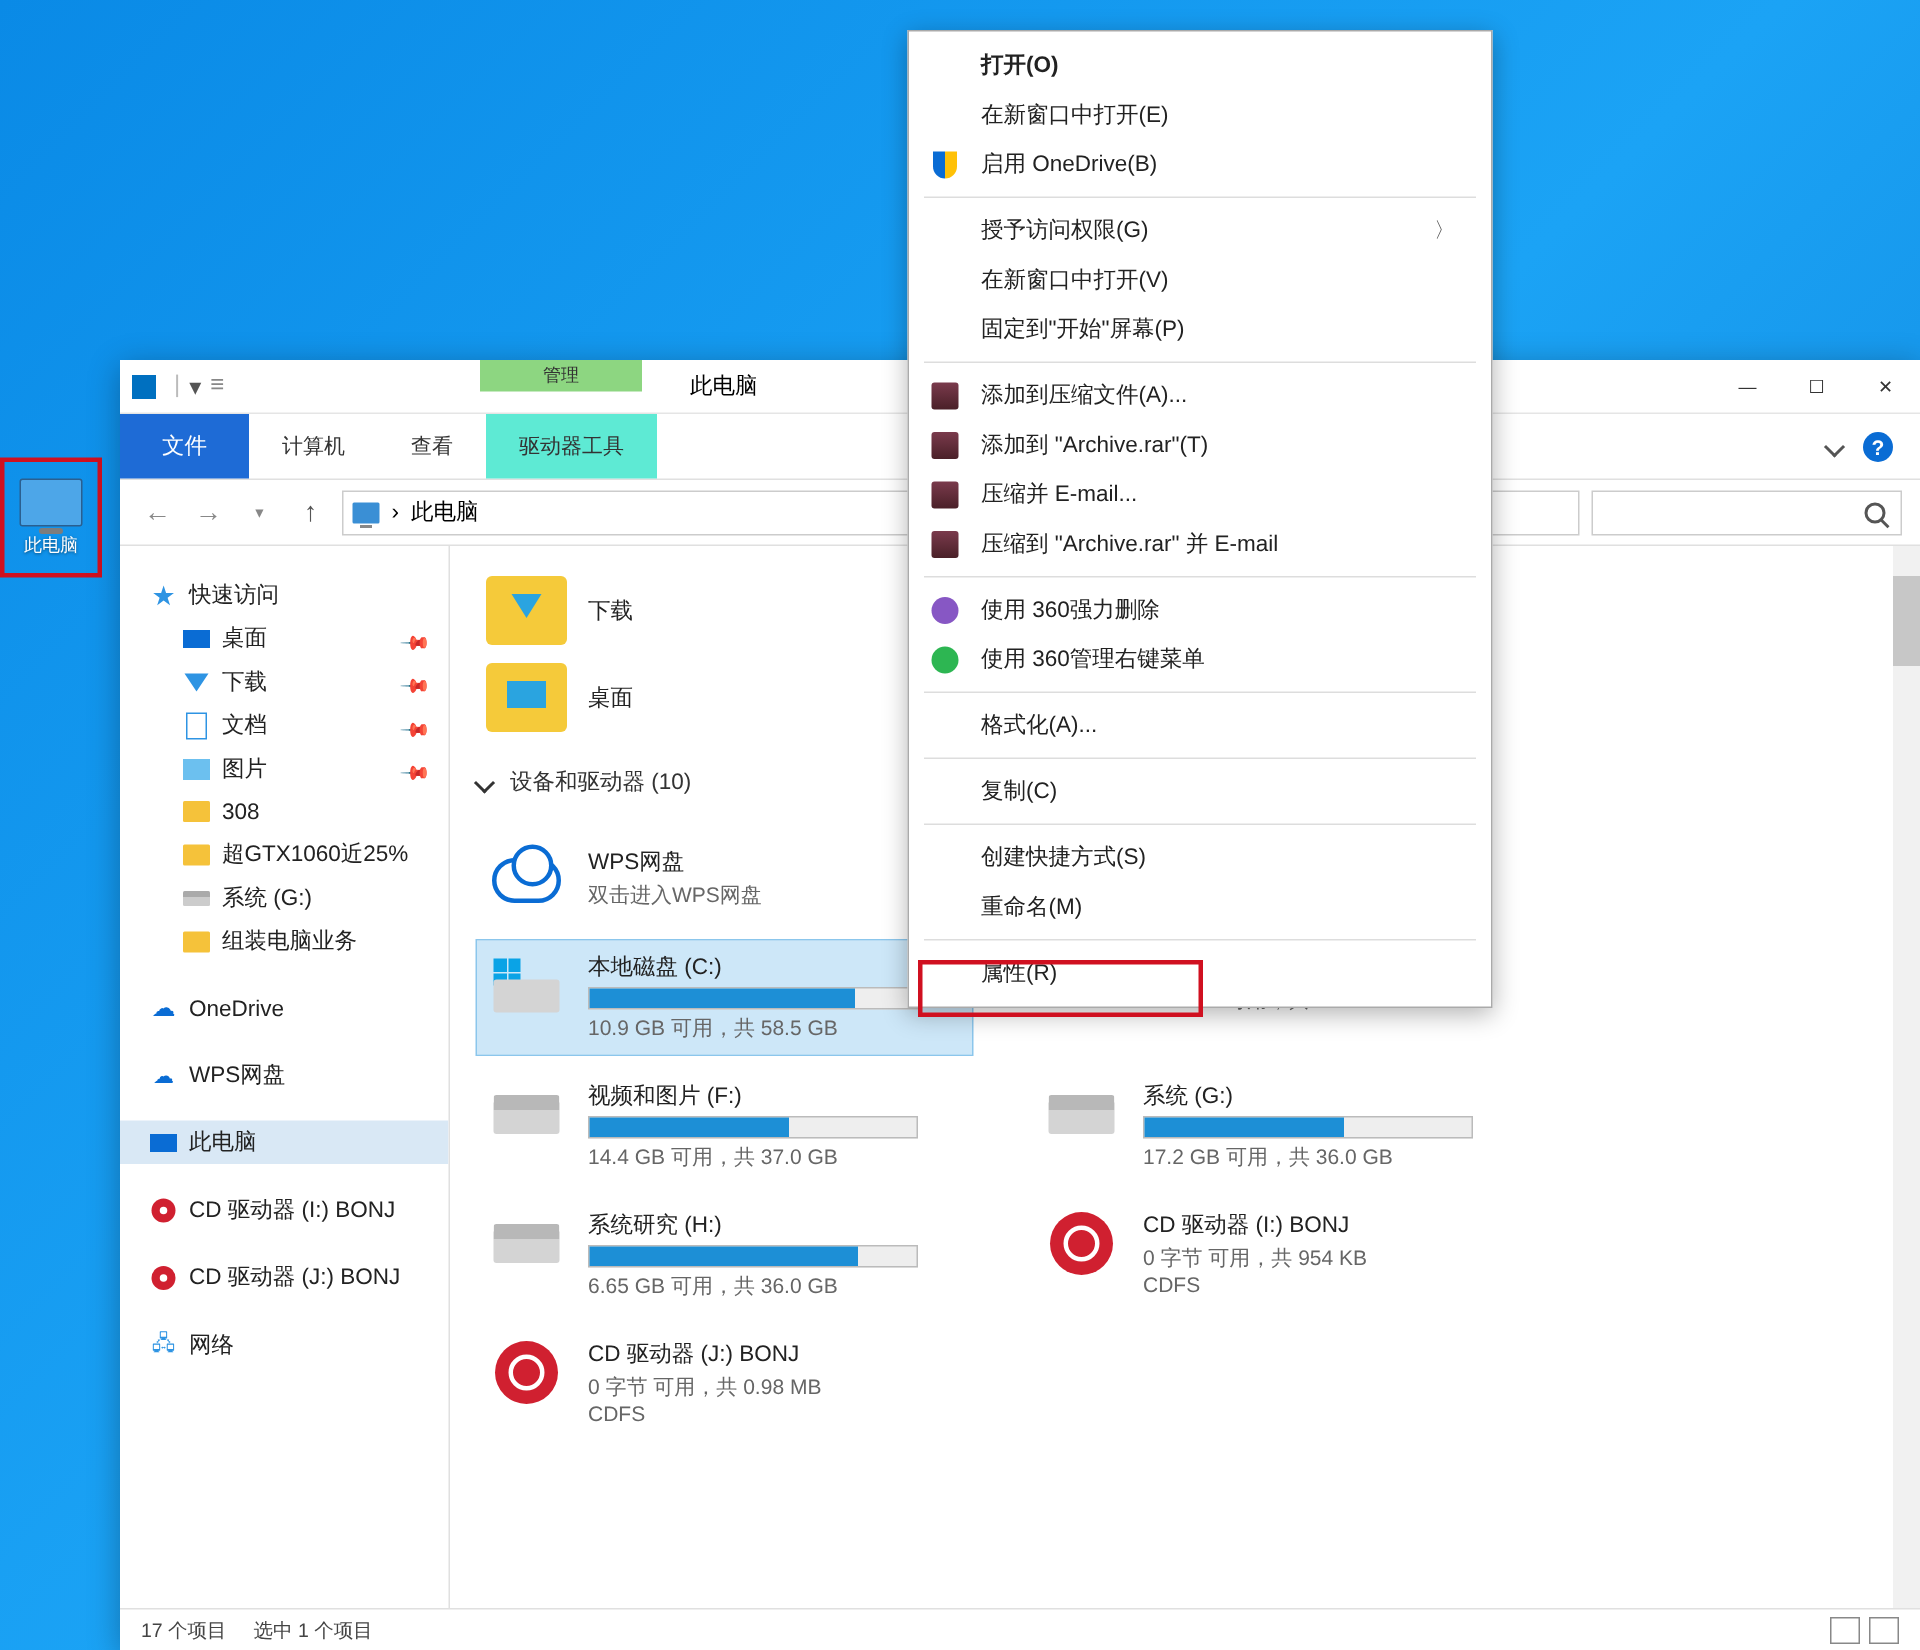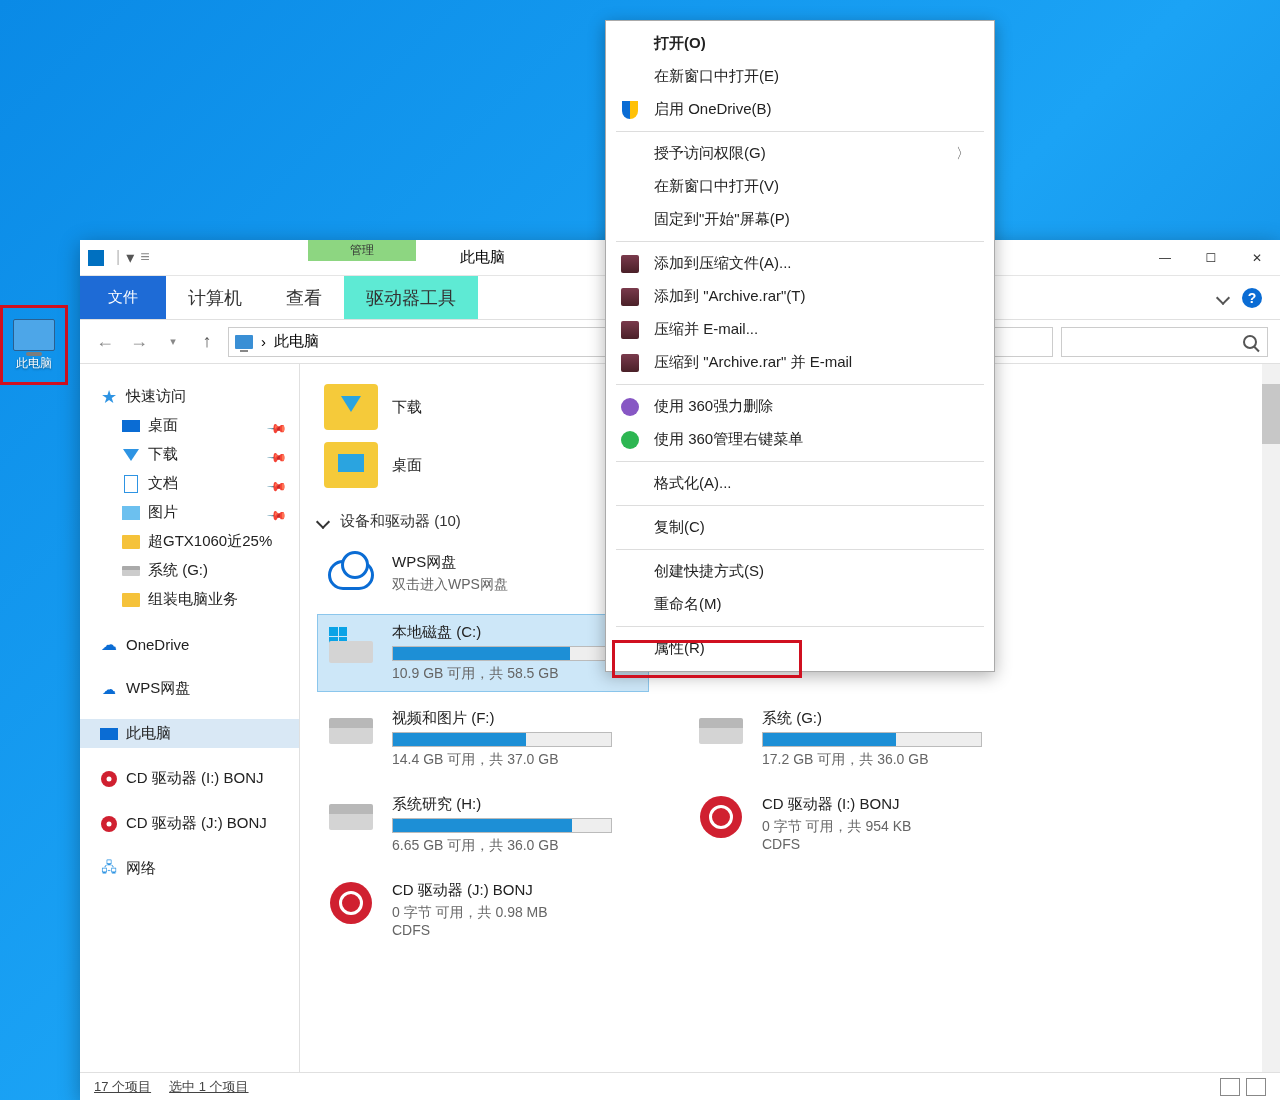--- a/index.html
+++ b/index.html
@@ -14,21 +14,21 @@
 
   .titlebar { height: 36px; display: flex; align-items: center; background: #fff; border-bottom: 1px solid #e5e5e5; }
   .titlebar-left { display: flex; align-items: center; gap: 6px; padding-left: 8px; }
   .tb-icon { width: 16px; height: 16px; background:#0070c0; }
   .qat { display:flex; gap:6px; margin-left:6px; }
   .win-controls { margin-left: auto; display: flex; }
   .win-btn { width: 46px; height: 36px; display: flex; align-items: center; justify-content: center; font-size: 12px; color:#333; }
 
   .ribbon-tabs { height: 44px; display: flex; align-items: stretch; background:#fff; border-bottom:1px solid #e0e0e0; }
   .file-tab { background: #1e6bd6; color:#fff; padding: 0 28px; display:flex; align-items:center; font-size:15px; }
-  .rtab { padding: 0 22px; display:flex; align-items:center; font-size:18px; color:#333;text-align:right; }
+  .rtab { padding: 0 22px; display:flex; align-items:center; font-size:14px; color:#333;text-align:right; }
   .contextual-label { font-size:12px; background:#8dd681; padding:2px 42px; color:#333; }
   .ribbon-right { margin-left:auto; display:flex; align-items:center; gap:14px; padding-right:18px; }
   .chev-down { width:10px; height:10px; border-right:2px solid #555; border-bottom:2px solid #555; transform:rotate(45deg); }
   .help-icon { width:20px; height:20px; border-radius:50%; background:#0a6cd4; color:#fff; display:flex; align-items:center; justify-content:center; font-size:14px; font-weight:bold; }
 
   .nav-bar { height: 44px; display:flex; align-items:center; gap:8px; padding:0 12px; border-bottom:1px solid #e0e0e0; }
   .nav-arrow { width:26px; height:26px; display:flex; align-items:center; justify-content:center; color:#888; font-size:18px; }
   .nav-up { font-size:18px; color:#555; }
   .crumb-bar { flex:1; height:30px; border:1px solid #ccc; display:flex; align-items:center; padding:0 6px; gap:8px; font-size:15px; }
   .pc-small-icon { width:18px; height:14px; background:#3a8fd5; border-radius:1px; position:relative; }
@@ -59,21 +59,21 @@
   .spacer { height:16px; }
 
   .content { flex:1; overflow:hidden; position:relative; padding:14px 18px; }
   .folders-row { display:flex; gap:20px; }
   .big-folder { display:flex; align-items:center; gap:14px; width:260px; padding:6px; }
   .big-folder-icon { width:54px; height:46px; background:#f5ca3a; border-radius:4px; position:relative; }
   .big-folder-icon.dl::after { content:""; position:absolute; width:0; height:0; border-left:10px solid transparent; border-right:10px solid transparent; border-top:16px solid #2aa4e0; top:12px; left:17px; }
   .big-folder-icon.dt::after { content:""; position:absolute; width:26px; height:18px; background:#2aa4e0; top:12px; left:14px; }
   .big-folder-l { font-size:15px; color:#222; }
 
-  .group-header { display:flex; align-items:center; gap:8px; font-size:15px; color:#333; margin-top:18px; margin-bottom:14px; }
+  .group-header { display:flex; align-items:center; gap:8px; font-size:15px; color:#333; margin-top:18px; margin-bottom:26px; }
   .group-header::before { content:""; width:8px; height:8px; border-right:2px solid #333; border-bottom:2px solid #333; transform:rotate(45deg); margin-right:4px; }
 
   .drives { display:flex; flex-wrap:wrap; gap:10px 40px; }
   .drive-item { width: 330px; display:flex; gap:14px; padding:8px 6px; align-items:flex-start; }
   .drive-item.selected { background:#cde7f8; outline:1px solid #8bc6ec; }
   .drive-icon { width:54px; height:44px; display:flex; align-items:center; justify-content:center; }
   .hdd-icon { width:44px; height:26px; background:#d4d4d4; border-radius:2px; border-top:10px solid #b8b8b8; }
   .c-hdd { position:relative; width:44px; height:36px; }
   .c-hdd .win { width:18px; height:18px; position:absolute; top:0; left:0; display:grid; grid-template-columns:1fr 1fr; grid-template-rows:1fr 1fr; gap:1px; }
   .c-hdd .win div { background:#0aa3e6; }
@@ -81,21 +81,21 @@
   .cloud-icon { width:46px; height:30px; border:3px solid #0a6cd4; border-radius:18px; position:relative; }
   .cloud-icon::before { content:""; position:absolute; width:22px; height:22px; border:3px solid #0a6cd4; border-radius:50%; top:-12px; left:10px; background:#fff; }
   .cd-big { width:42px; height:42px; border-radius:50%; background:#d02030; display:flex; align-items:center; justify-content:center; }
   .cd-big-inner { width:24px; height:24px; border:3px solid #fff; border-radius:50%; }
   .drive-info { flex:1; }
   .drive-name { font-size:15px; color:#222; margin-bottom:4px; }
   .drive-bar { width:220px; height:15px; border:1px solid #bbb; background:#eee; position:relative; margin-bottom:4px; }
   .drive-bar-fill { height:100%; background:#1d8fd6; }
   .drive-text { font-size:14px; color:#666; }
 
-  .status-bar { height:28px; border-top:1px solid #e0e0e0; display:flex; align-items:center; padding:0 14px; font-size:13px; color:#444; gap:18px;text-decoration:underline; }
+  .status-bar { height:28px; border-top:1px solid #e0e0e0; display:flex; align-items:center; padding:0 14px; font-size:13px; color:#444; gap:18px; }
   .sb-right { margin-left:auto; display:flex; gap:6px; }
   .sb-icon { width:20px; height:18px; border:1px solid #888; }
 
   .context-menu { position:absolute; top:4px; left:605px; width:390px; background:#fff; box-shadow:0 4px 16px rgba(0,0,0,.3); border:1px solid #aaa; font-size:15px; color:#222; padding:6px 0;margin-top:16px; }
   .cm-item { padding:7px 24px 7px 48px; display:flex; align-items:center; position:relative; }
   .cm-item.bold { font-weight:bold; }
   .cm-item .sub-arrow { margin-left:auto; font-size:14px; color:#555; }
   .cm-item .cm-icon { position:absolute; left:14px; width:20px; height:20px; display:flex; align-items:center; justify-content:center; }
   .cm-sep { height:1px; background:#ddd; margin:5px 10px; }
   .cm-highlight { position:absolute; left:612px; top:640px; width:190px; height:38px; border:3px solid #d01020; pointer-events:none; }
@@ -131,21 +131,21 @@
       </div>
     </div>
     <div class="win-controls">
       <div class="win-btn">—</div>
       <div class="win-btn">☐</div>
       <div class="win-btn win-close">✕</div>
     </div>
   </div>
 
   <div class="ribbon-tabs" style="position:relative;">
-    <div style="position:absolute; top:-36px; left:228px;" class="contextual-label">管理</div>
+    <div style="position:absolute; top:-36px; left:240px;" class="contextual-label">管理</div>
     <div style="position:absolute; top:-36px; left:380px; padding:8px 0 0 0; font-size:15px;">此电脑</div>
     <div class="file-tab">文件</div>
     <div class="rtab">计算机</div>
     <div class="rtab">查看</div>
     <div class="rtab" style="background:#5eead4;">驱动器工具</div>
     <div class="ribbon-right">
       <div class="chev-down"></div>
       <div class="help-icon">?</div>
     </div>
   </div>
@@ -197,20 +197,26 @@
           <span class="ti-icon">
             <span class="pic-b"></span>
           </span>
           <span>图片</span>
           <span class="pin">📌</span>
         </div>
       <div class="tree-item indent">
           <span class="ti-icon">
             <span class="folder-y"></span>
           </span>
+          <span>308</span>
+        </div>
+      <div class="tree-item indent">
+          <span class="ti-icon">
+            <span class="folder-y"></span>
+          </span>
           <span>超GTX1060近25%</span>
         </div>
       <div class="tree-item indent">
           <span class="ti-icon">
             <span class="drive-g"></span>
           </span>
           <span>系统 (G:)</span>
         </div>
       <div class="tree-item indent">
           <span class="ti-icon">

